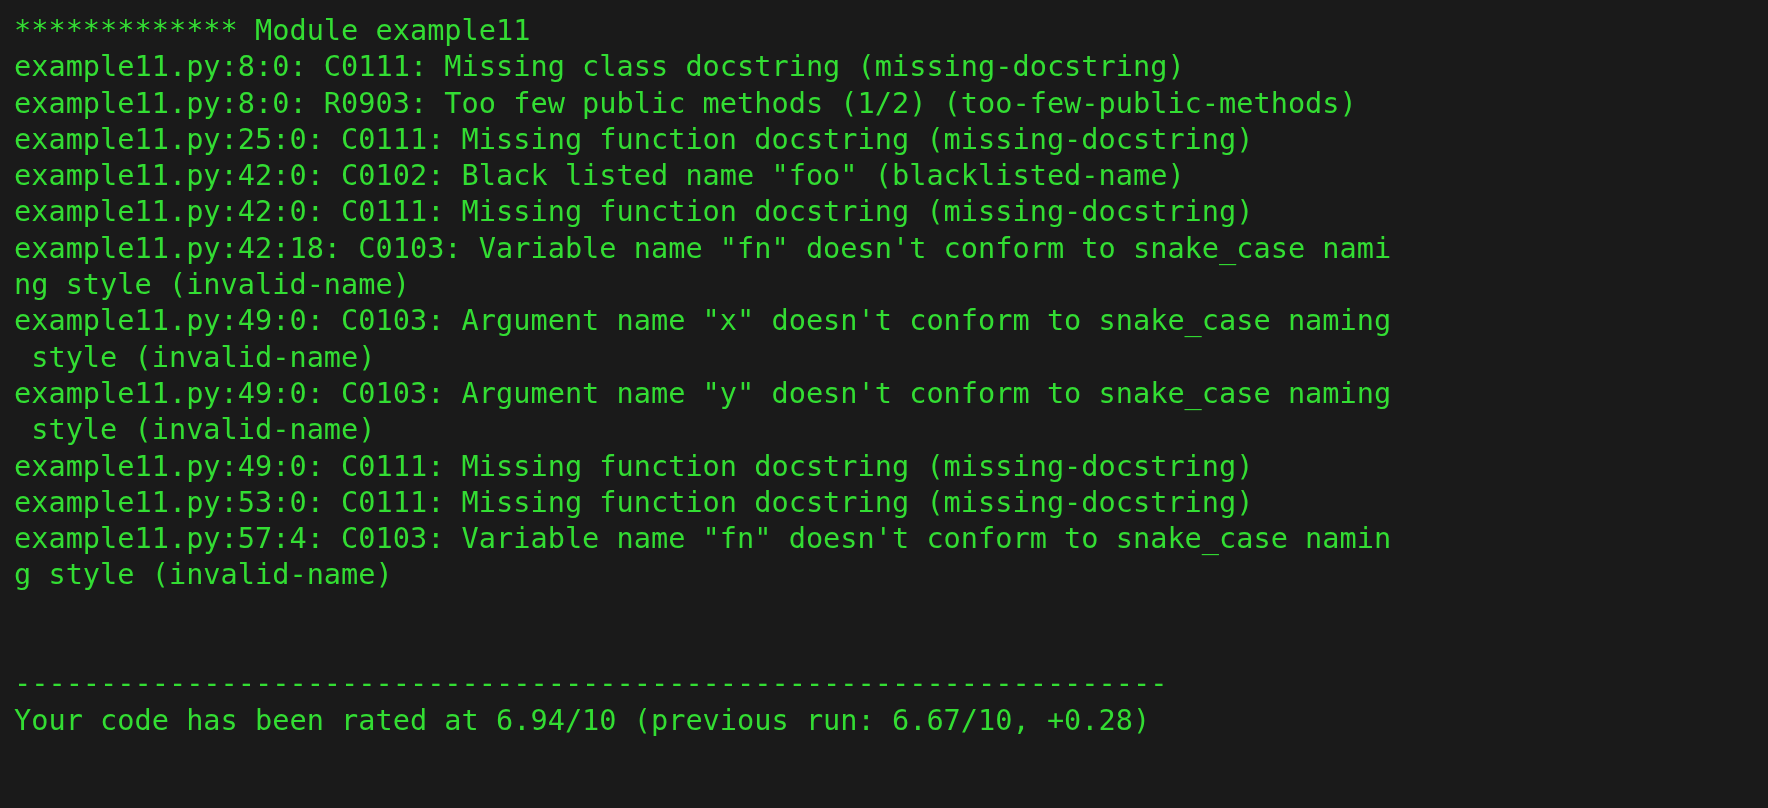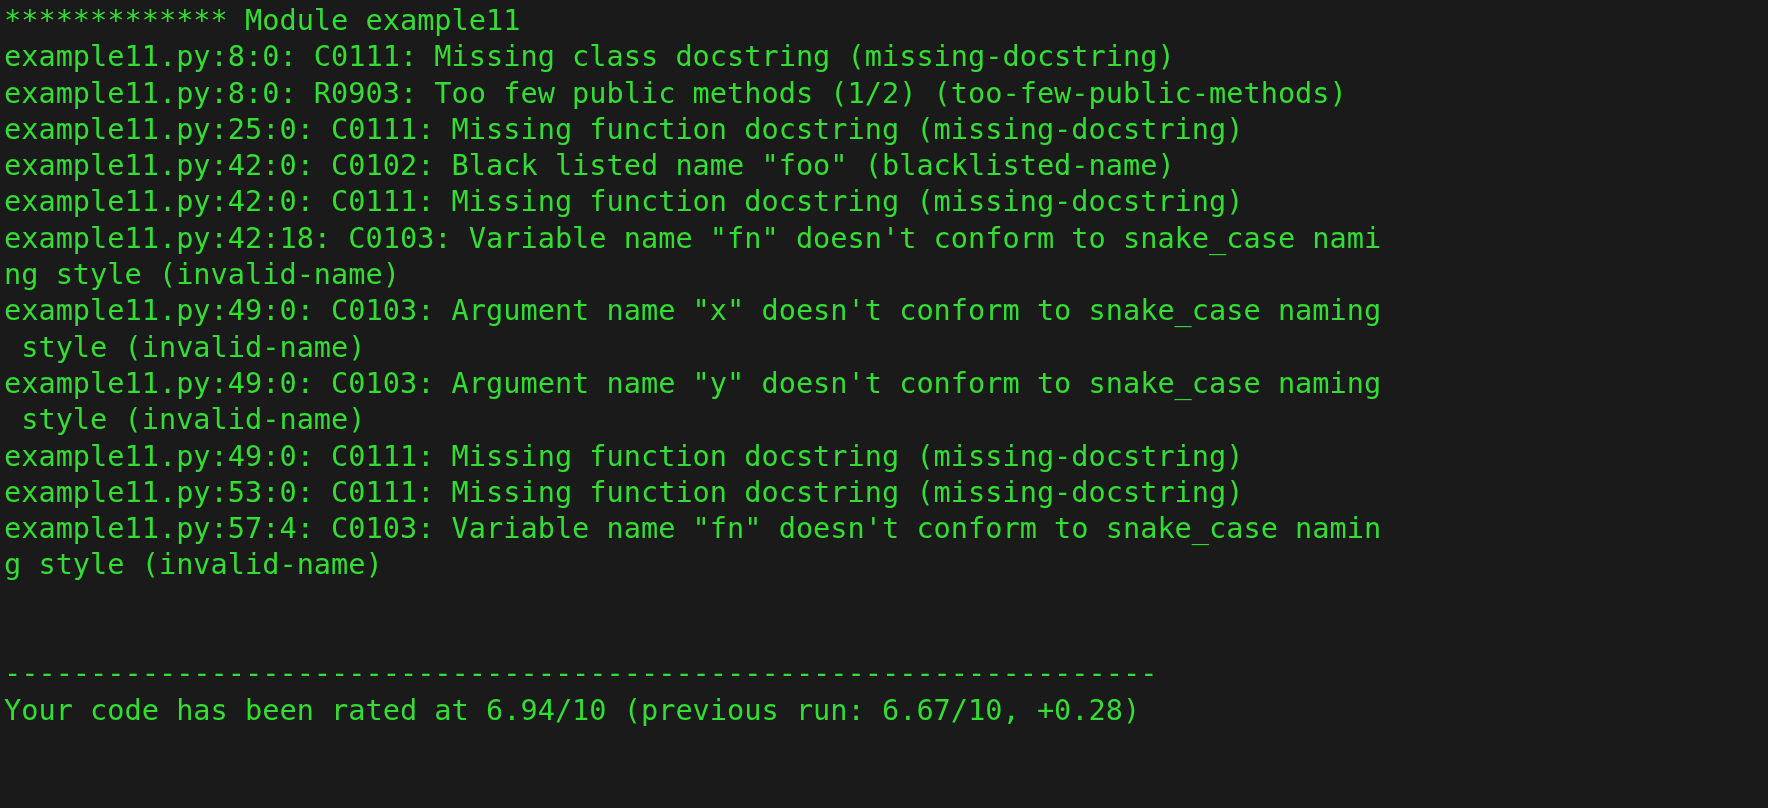--- a/index.html
+++ b/index.html
@@ -8,21 +8,21 @@
     padding: 0;
     background: #1a1a1a;
   }
   #terminal {
     width: 1768px;
     height: 808px;
     background: #1a1a1a;
     overflow: hidden;
     position: relative;
     box-sizing: border-box;
-    padding: 0;
+    padding: 10px;
   }
   #terminal-output {
     font-family: "DejaVu Sans Mono", "Liberation Mono", monospace;
     font-size: 28.6px;
     line-height: 36.3px;
     color: #33dd33;
     white-space: pre;
     letter-spacing: 0px;
     padding: 2px 0 0 4px;
     margin: 0;

